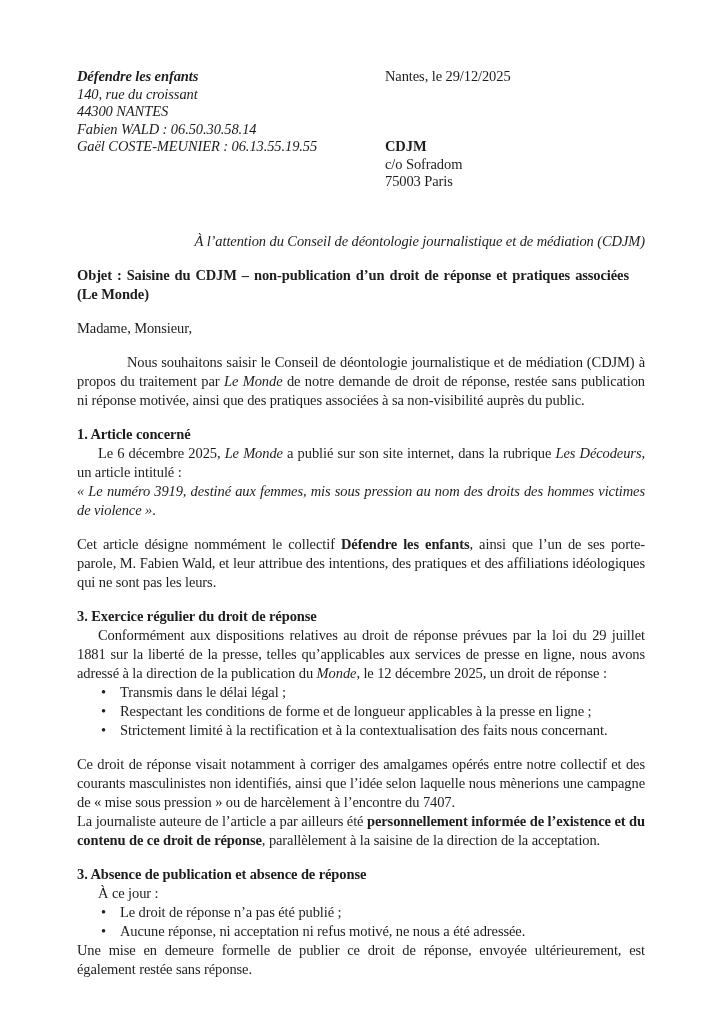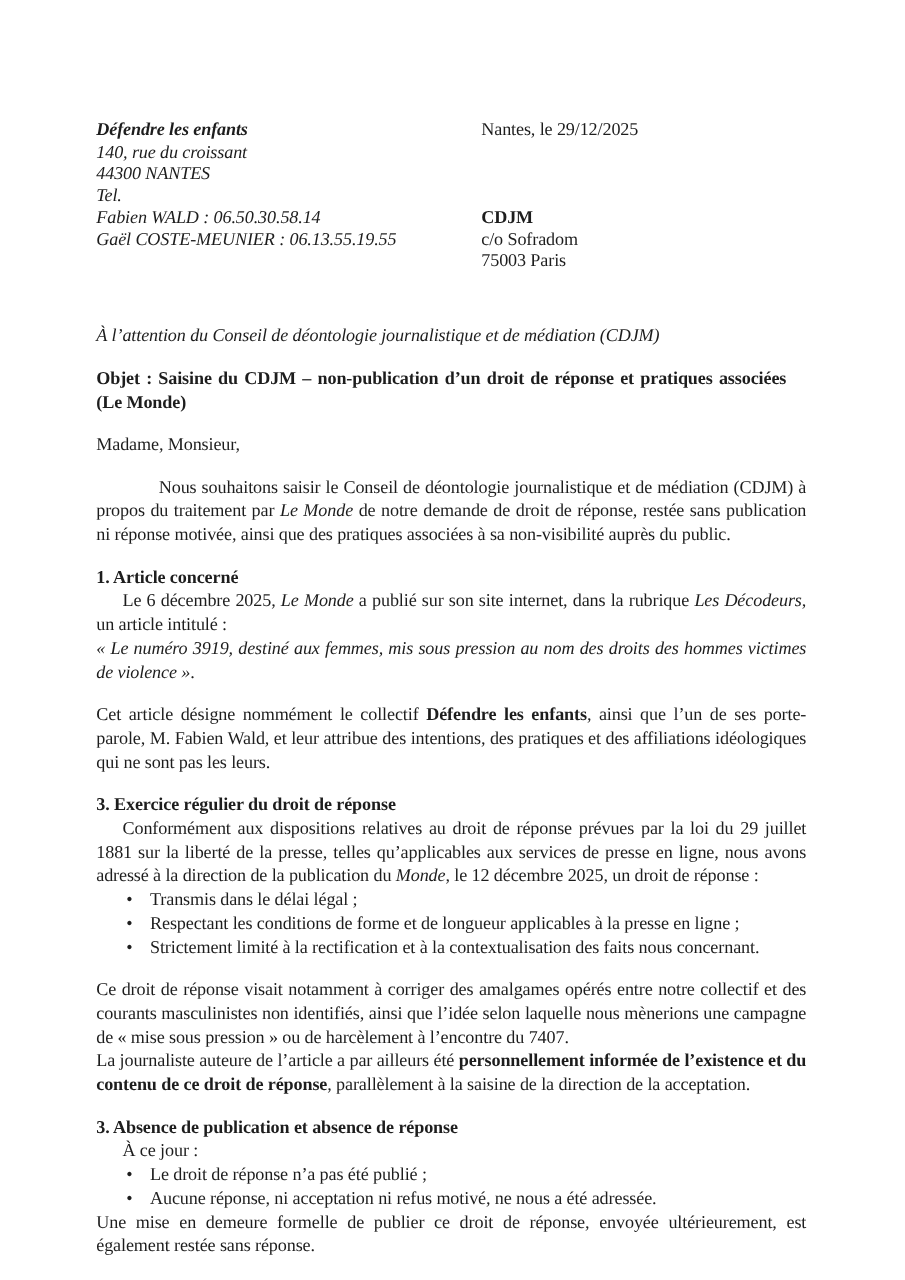--- a/index.html
+++ b/index.html
@@ -1,35 +1,35 @@
 <!DOCTYPE html>
 <html lang="fr"><head>
 <meta charset="utf-8">
 <style>
   html,body{ margin:0; padding:0; background:#ffffff; }
   .page{
     position:relative;
     width:724px; height:1024px;
     box-sizing:border-box;
-    padding:96px 79px 30px 77px;
+    padding:68px 79px 30px 77px;
     background:#ffffff;
     font-family:"Liberation Serif", serif;
     font-size:14.5px;
     line-height:19px;
     letter-spacing:-0.1px;
     color:#1d1d1d;
     overflow:hidden;
   }
   .header{ display:flex; line-height:17.5px; }
   .header-left{ width:308px; font-style:italic; }
   .header-right{ flex:1; }
   .sender-name{ font-weight:700; }
   .recipient-name{ font-weight:700; }
   .blank{ height:17.5px; }
-  .attention{ margin:41px 0 0 0; font-style:italic; }
+  .attention{ margin:41px 0 0 0; font-style:italic;text-align:right; }
   .subject{ margin:15px 16px 0 0; font-weight:700; text-align:justify; }
   .salutation{ margin:15px 0 0 0; }
   .para{ margin:0; text-align:justify; }
   .mt{ margin-top:15px; }
   .indent-lg{ text-indent:50px; }
   .indent-sm{ text-indent:21px; }
   .heading{ margin:15px 0 0 0; font-weight:700; }
   .bullet-row{ display:flex; }
   .bullet-glyph{ flex:0 0 43px; padding-left:24px; box-sizing:border-box; }
   .bullet-text{ flex:1; }
@@ -39,21 +39,20 @@
 </head>
 <body>
 
 <div class="page">
 
   <div class="header">
     <div class="header-left">
       <div class="sender-name">Défendre les enfants</div>
       <div>140, rue du croissant</div>
       <div>44300 NANTES</div>
-      <div>Tel.</div>
       <div>Fabien WALD : 06.50.30.58.14</div>
       <div>Gaël COSTE-MEUNIER : 06.13.55.19.55</div>
     </div>
     <div class="header-right">
       <div>Nantes, le 29/12/2025</div>
       <div class="blank"></div>
       <div class="blank"></div>
       <div class="blank"></div>
       <div class="recipient-name">CDJM</div>
       <div>c/o Sofradom</div>

